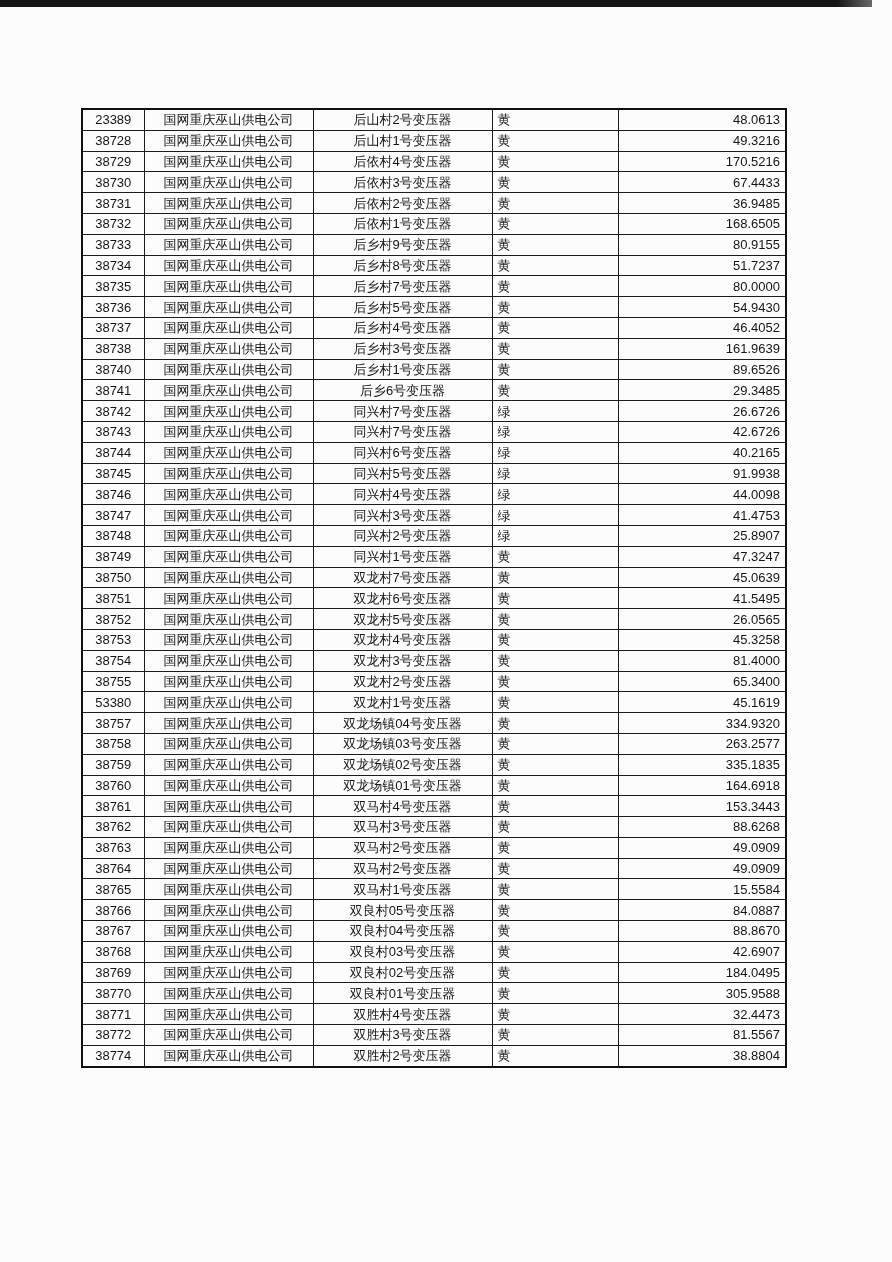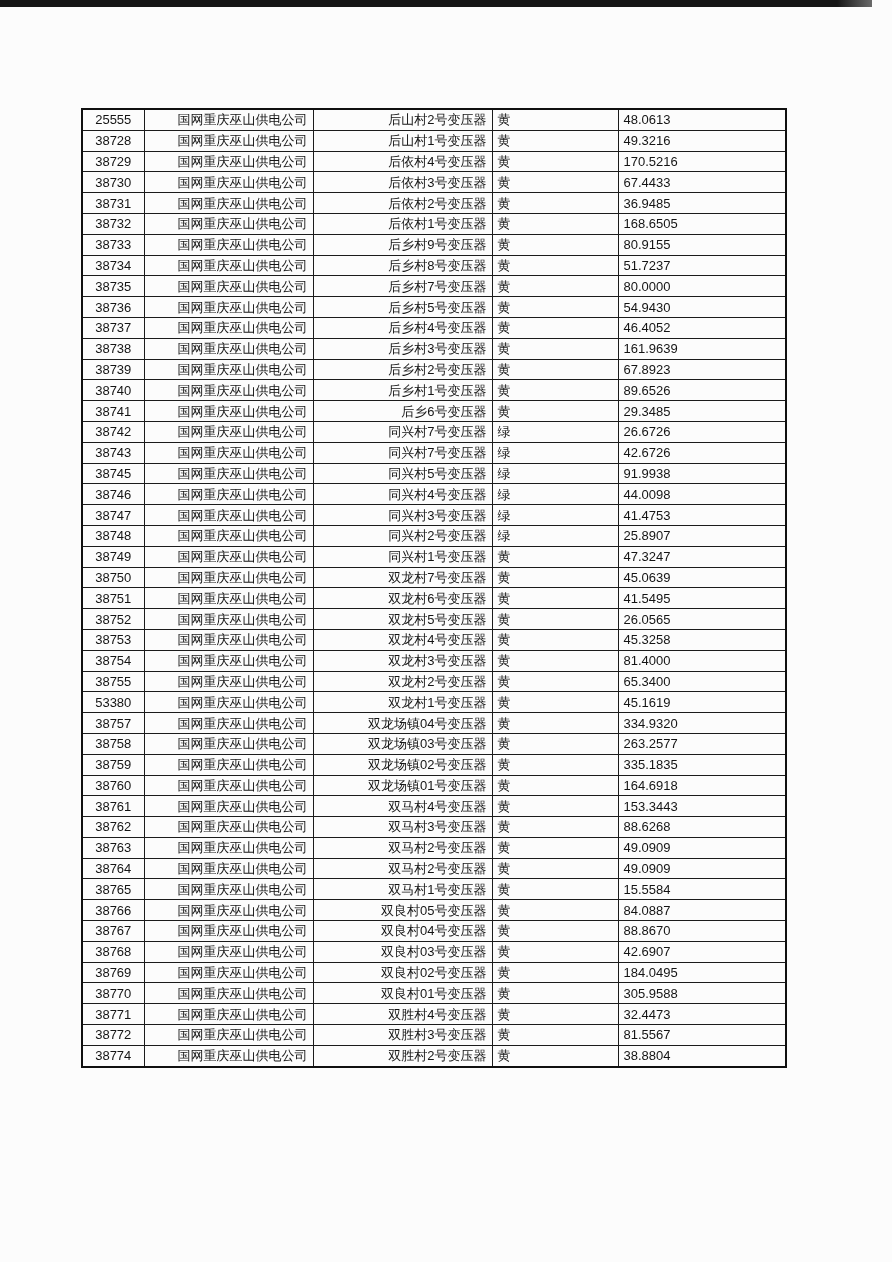--- a/index.html
+++ b/index.html
@@ -36,41 +36,41 @@
     height: 19.8px;
     padding: 0 5px;
     font-size: 13px;
     line-height: 1;
     color: #141414;
     white-space: nowrap;
     overflow: hidden;
     vertical-align: middle;
   }
   .c-id     { width: 62px;  text-align: center; }
-  .c-company{ width: 169px; text-align: right; }
-  .c-name   { width: 179px; text-align: right; }
+  .c-company{ width: 169px; text-align: center; }
+  .c-name   { width: 179px; text-align: center; }
   .c-color  { width: 126px; text-align: left; }
-  .c-value  { width: 168px; text-align: left; }
+  .c-value  { width: 168px; text-align: right; }
 </style>
 </head>
 <body>
 
 <div class="top-bar"></div>
 
 <table class="doc-table">
   <colgroup>
     <col style="width:62px">
       <col style="width:169px">
       <col style="width:179px">
       <col style="width:126px">
       <col style="width:168px">
   </colgroup>
   <tbody>
   <tr>
-    <td class="c-id">25555</td>
+    <td class="c-id">23389</td>
     <td class="c-company">国网重庆巫山供电公司</td>
     <td class="c-name">后山村2号变压器</td>
     <td class="c-color">黄</td>
     <td class="c-value">48.0613</td>
   </tr>
 
   <tr>
     <td class="c-id">38728</td>
     <td class="c-company">国网重庆巫山供电公司</td>
     <td class="c-name">后山村1号变压器</td>
@@ -151,27 +151,20 @@
   </tr>
 
   <tr>
     <td class="c-id">38738</td>
     <td class="c-company">国网重庆巫山供电公司</td>
     <td class="c-name">后乡村3号变压器</td>
     <td class="c-color">黄</td>
     <td class="c-value">161.9639</td>
   </tr>
 
-  <tr>
-    <td class="c-id">38739</td>
-    <td class="c-company">国网重庆巫山供电公司</td>
-    <td class="c-name">后乡村2号变压器</td>
-    <td class="c-color">黄</td>
-    <td class="c-value">67.8923</td>
-  </tr>
 
   <tr>
     <td class="c-id">38740</td>
     <td class="c-company">国网重庆巫山供电公司</td>
     <td class="c-name">后乡村1号变压器</td>
     <td class="c-color">黄</td>
     <td class="c-value">89.6526</td>
   </tr>
 
   <tr>
@@ -191,20 +184,27 @@
   </tr>
 
   <tr>
     <td class="c-id">38743</td>
     <td class="c-company">国网重庆巫山供电公司</td>
     <td class="c-name">同兴村7号变压器</td>
     <td class="c-color">绿</td>
     <td class="c-value">42.6726</td>
   </tr>
 
+  <tr>
+    <td class="c-id">38744</td>
+    <td class="c-company">国网重庆巫山供电公司</td>
+    <td class="c-name">同兴村6号变压器</td>
+    <td class="c-color">绿</td>
+    <td class="c-value">40.2165</td>
+  </tr>
 
   <tr>
     <td class="c-id">38745</td>
     <td class="c-company">国网重庆巫山供电公司</td>
     <td class="c-name">同兴村5号变压器</td>
     <td class="c-color">绿</td>
     <td class="c-value">91.9938</td>
   </tr>
 
   <tr>

